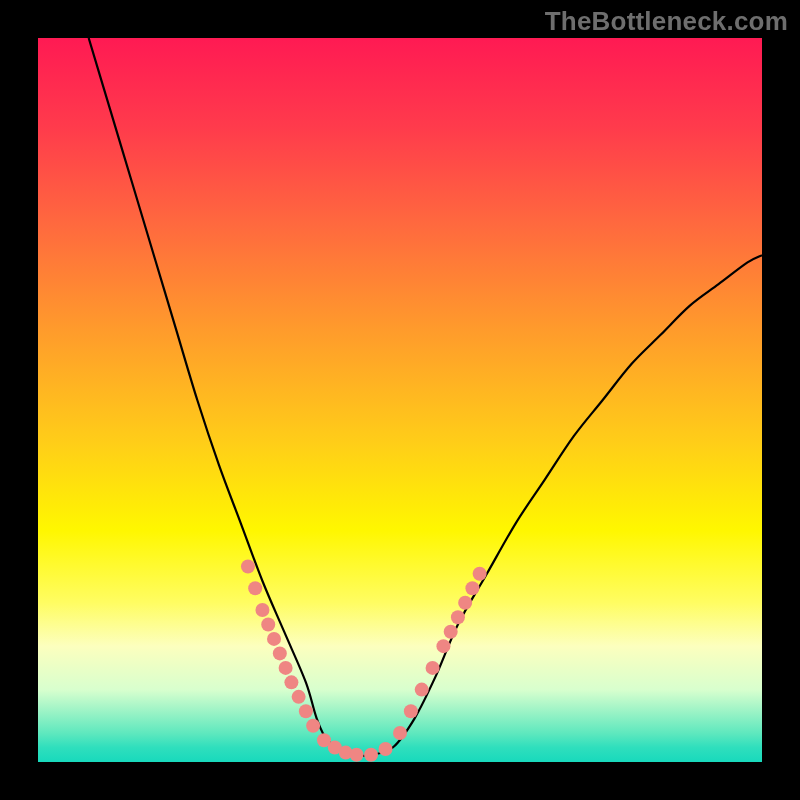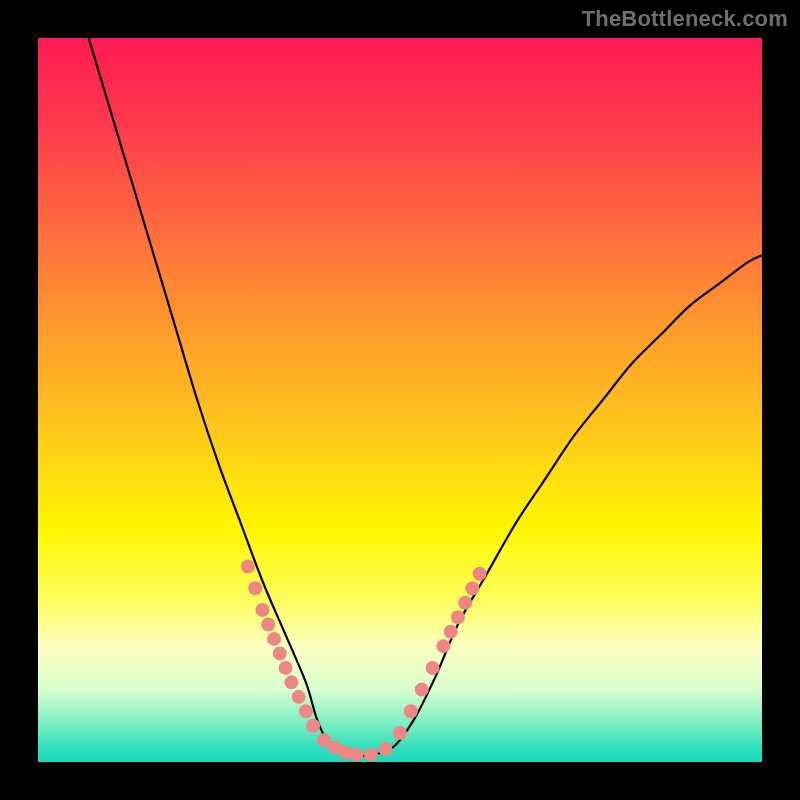--- a/index.html
+++ b/index.html
@@ -47,21 +47,21 @@
     left: 0;
     top: 0;
     width: 724px;
     height: 724px;
   }
   .watermark {
     position: absolute;
     top: 6px;
     right: 12px;
     font-family: Arial, Helvetica, sans-serif;
-    font-size: 22px;
+    font-size: 26px;
     font-weight: 600;
     color: #6e6e6e;
     letter-spacing: 0.2px;
     user-select: none;
   }
 </style>
 </head>
 <body>
 
 <div class="frame">

